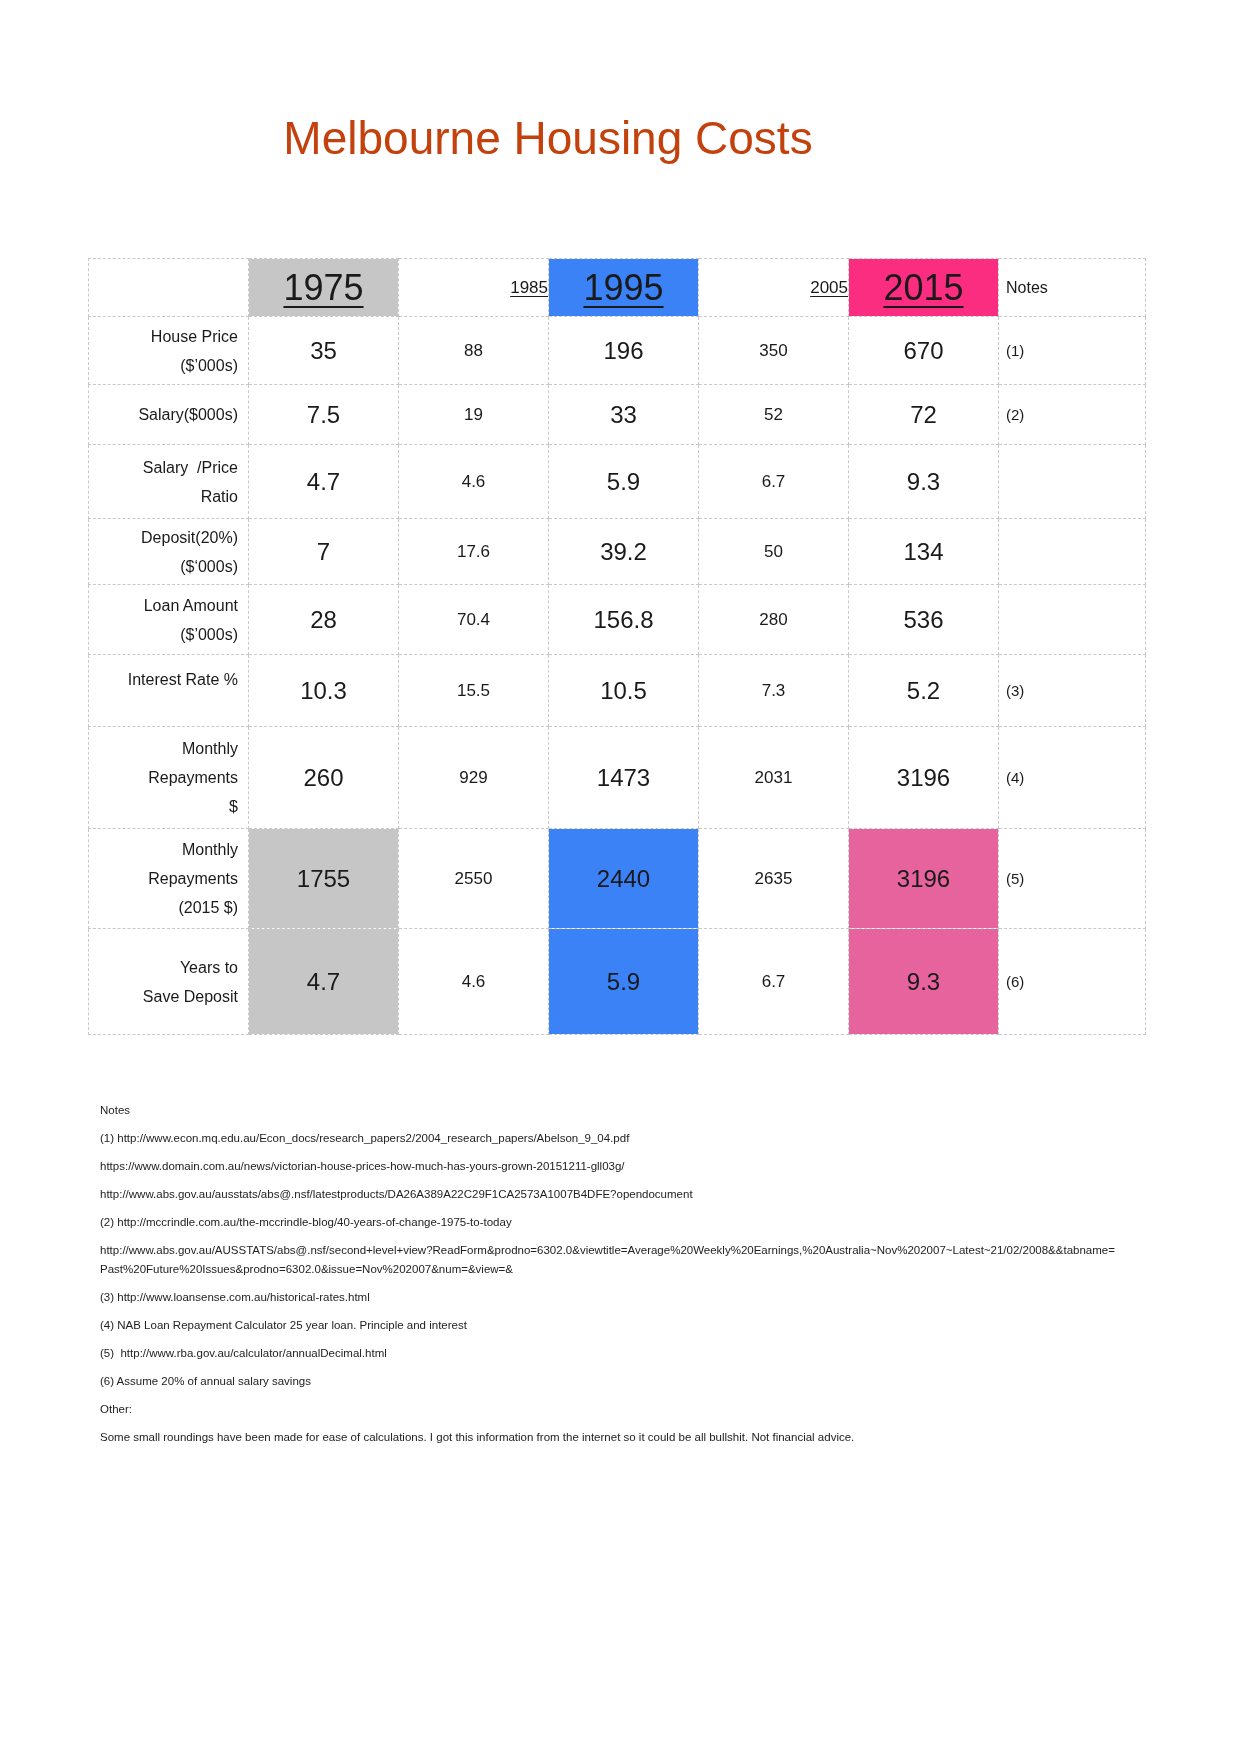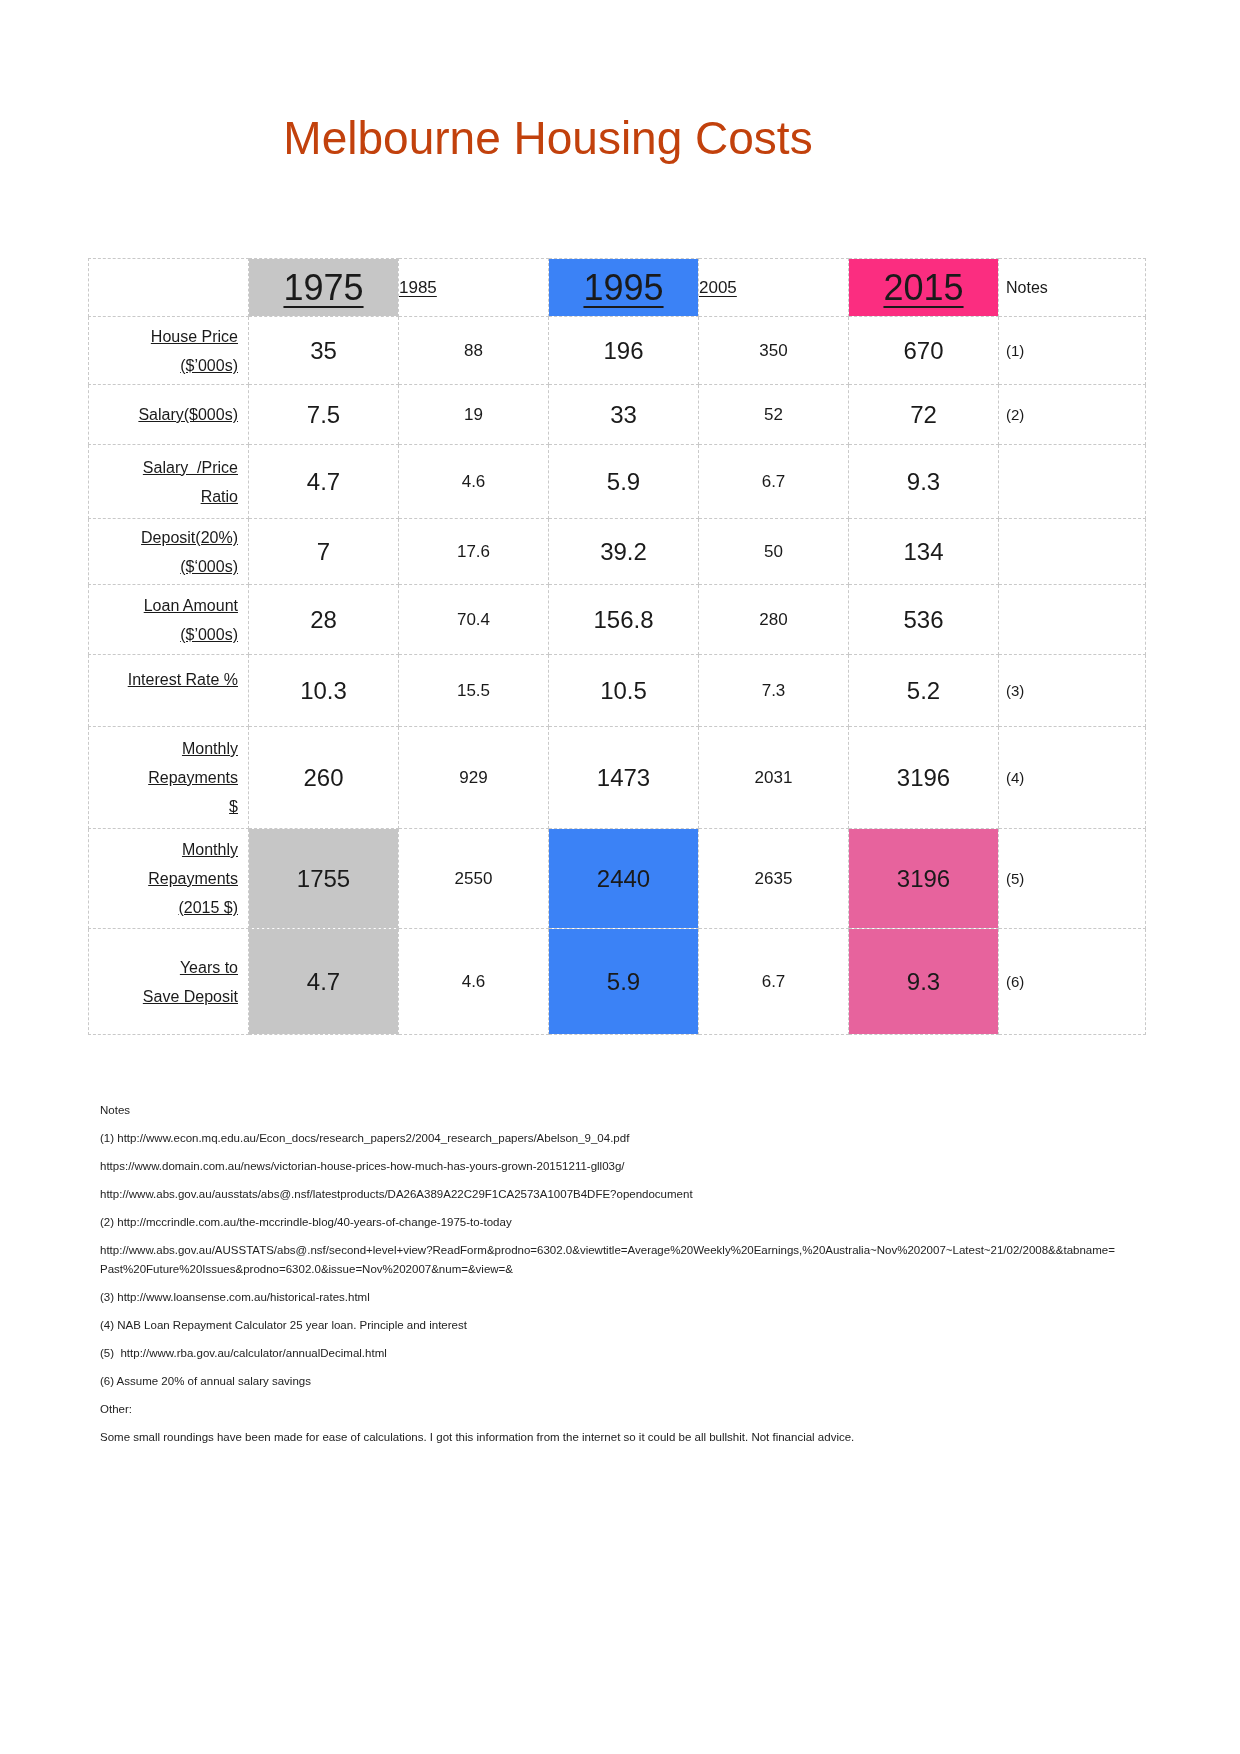--- a/index.html
+++ b/index.html
@@ -29,33 +29,33 @@
     border: 1px dashed #c9c9c9;
     vertical-align: middle;
     font-weight: 400;
     overflow: hidden;
   }
   col.c-label { width: 160px; }
   col.c-year  { width: 150px; }
   col.c-notes { width: 147px; }
 
   .lbl { text-align: right; padding-right: 10px; font-size: 16px; }
-  .lbl span { display: block; white-space: pre; line-height: 29px; text-decoration: underline; }
+  .lbl span { display: block; white-space: pre; line-height: 29px; }
 
   .v-big { font-size: 24px; text-align: center; }
   .v-sm  { font-size: 17px; text-align: center; }
 
   .hdr-big {
     font-size: 36px; text-align: center;
     text-decoration: underline;
     text-decoration-thickness: 2px;
     text-underline-offset: 6px;
   }
   .hdr-sm {
-    font-size: 17px; text-align: left;
+    font-size: 17px; text-align: right;
     text-decoration: underline;
     text-underline-offset: 3px;
   }
   .hdr-notes { font-size: 16px; text-align: left; padding-left: 7px; }
   .note-ref  { font-size: 15px; text-align: left; padding-left: 7px; }
 
   .bg-gray { background: #c6c6c6; }
   .bg-pink { background: #3b82f6; }
   .bg-hot  { background: #fb2d80; }
   .bg-med  { background: #e7639d; }

